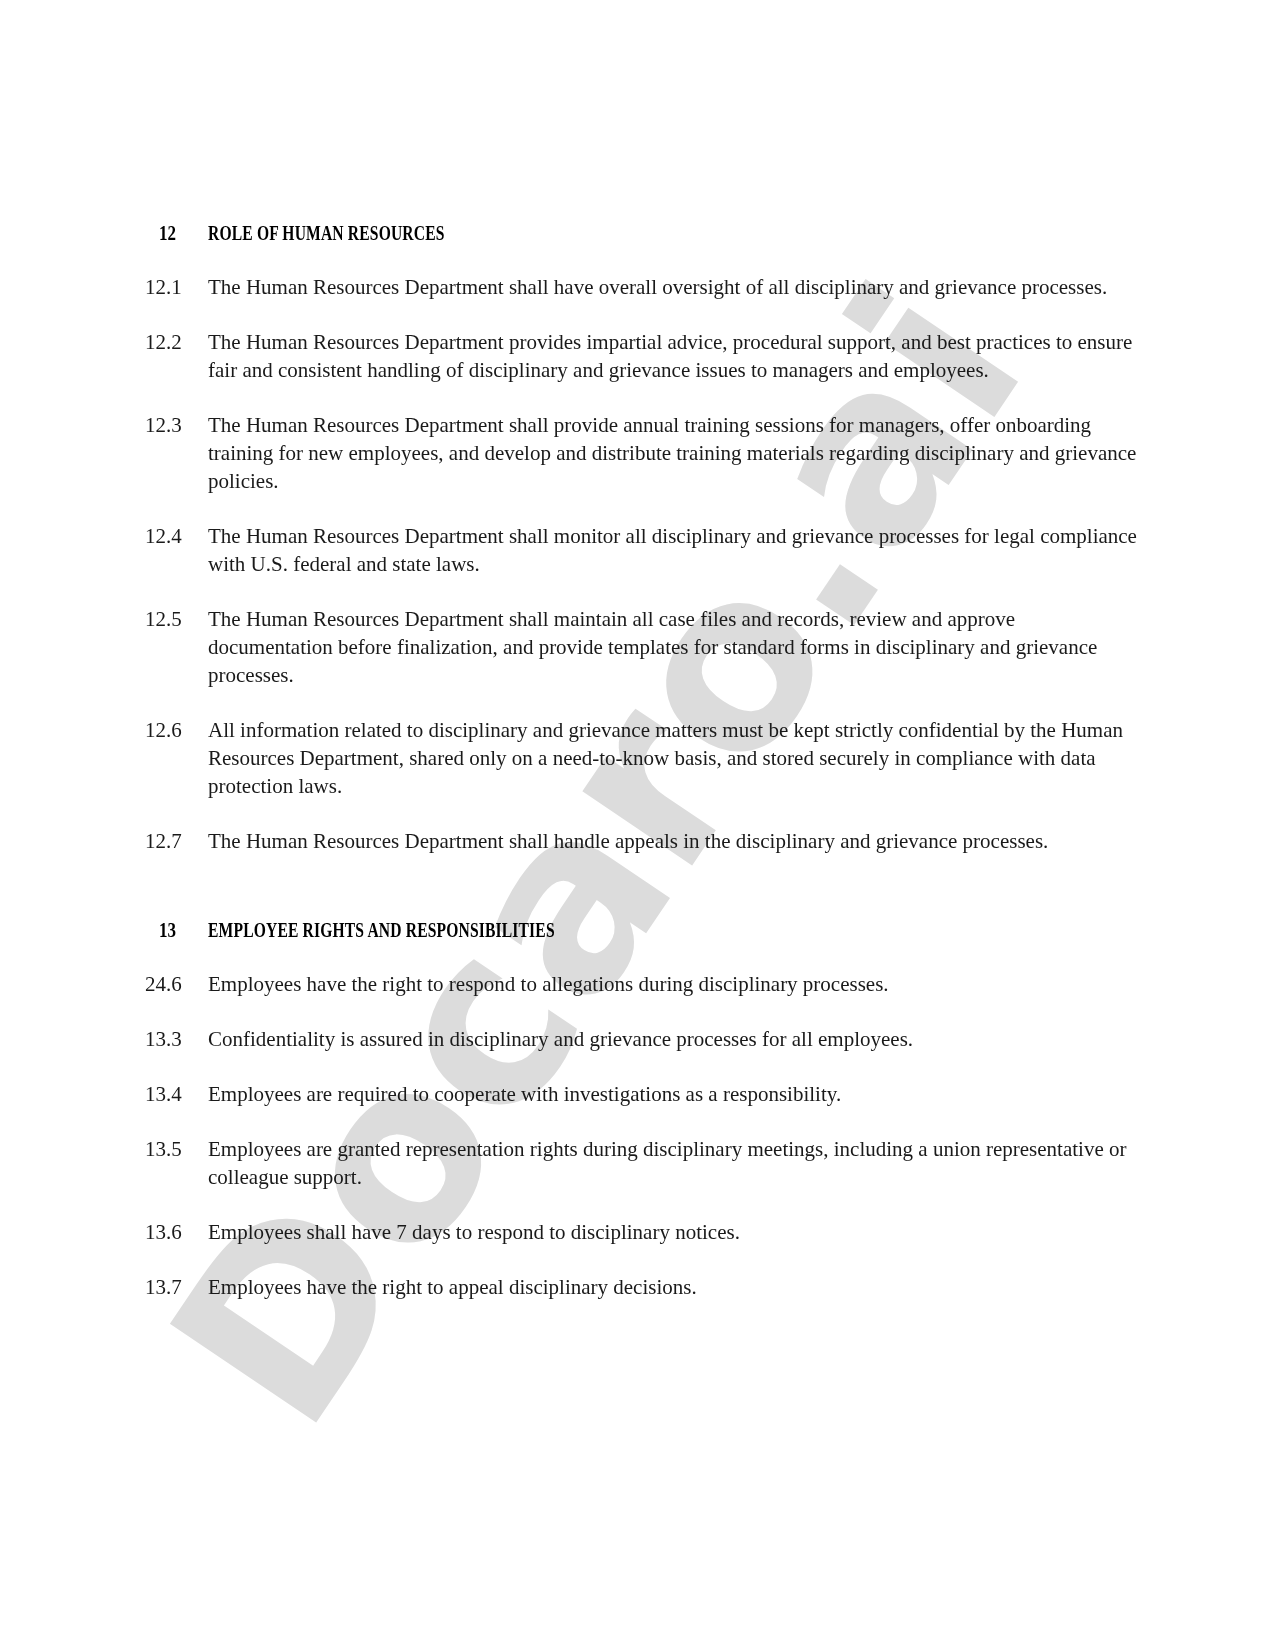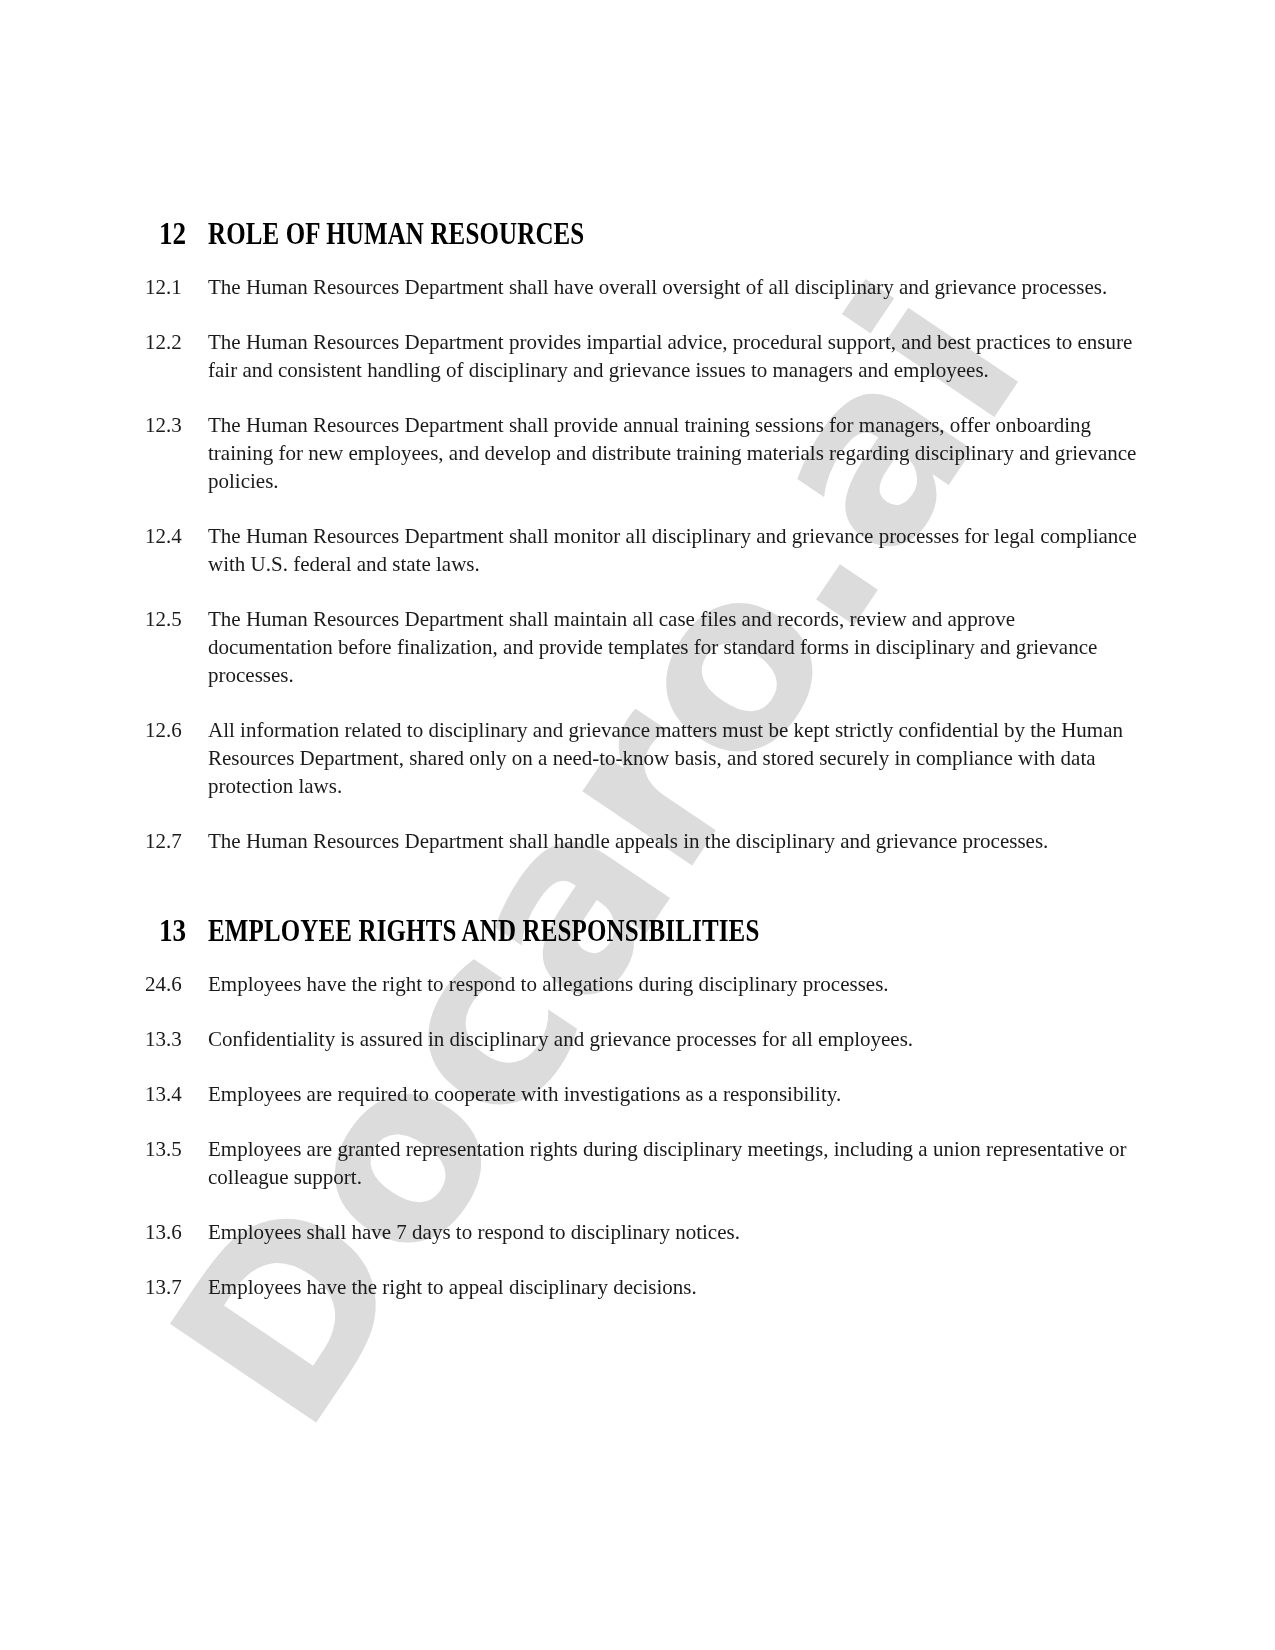--- a/index.html
+++ b/index.html
@@ -33,21 +33,21 @@
   .content {
     position: relative;
     z-index: 1;
     padding: 218px 130px 0 145px;
   }
   .section-heading {
     display: flex;
     align-items: baseline;
     font-weight: 700;
     color: #000000;
-    font-size: 32px;
+    font-size: 20px;
     line-height: 30px;
     margin: 0 0 25px 0;
   }
   .section-heading.gap-before {
     margin-top: 60px;
   }
   .heading-num {
     flex: 0 0 49px;
     margin-left: 14px;
     display: inline-block;

